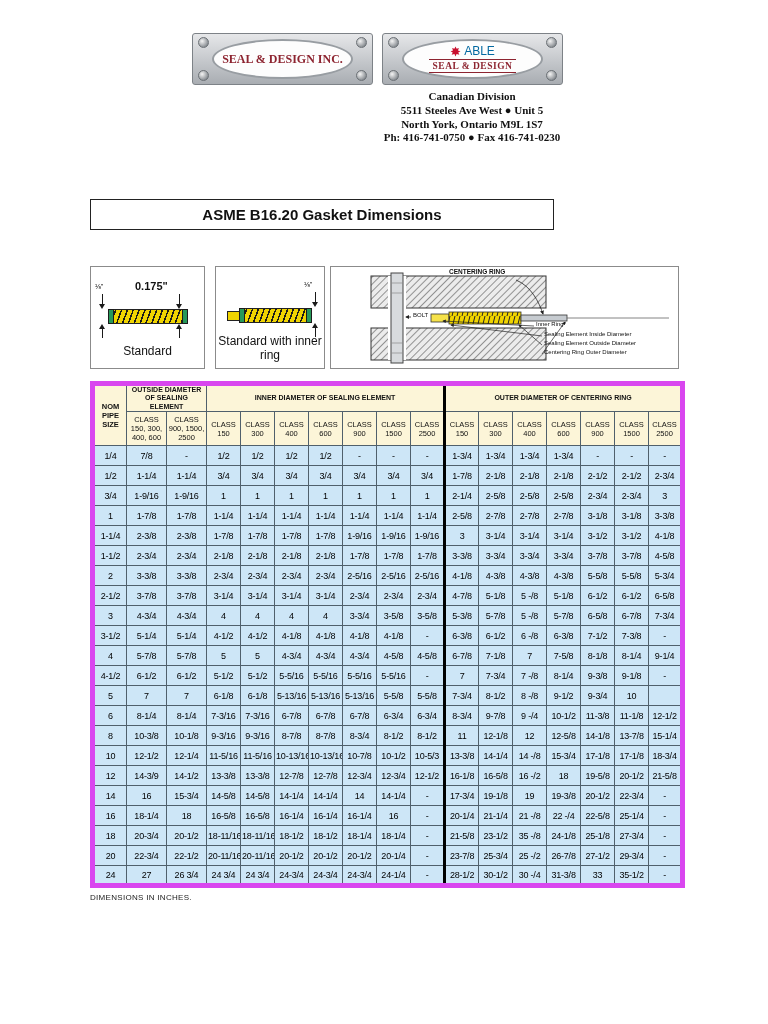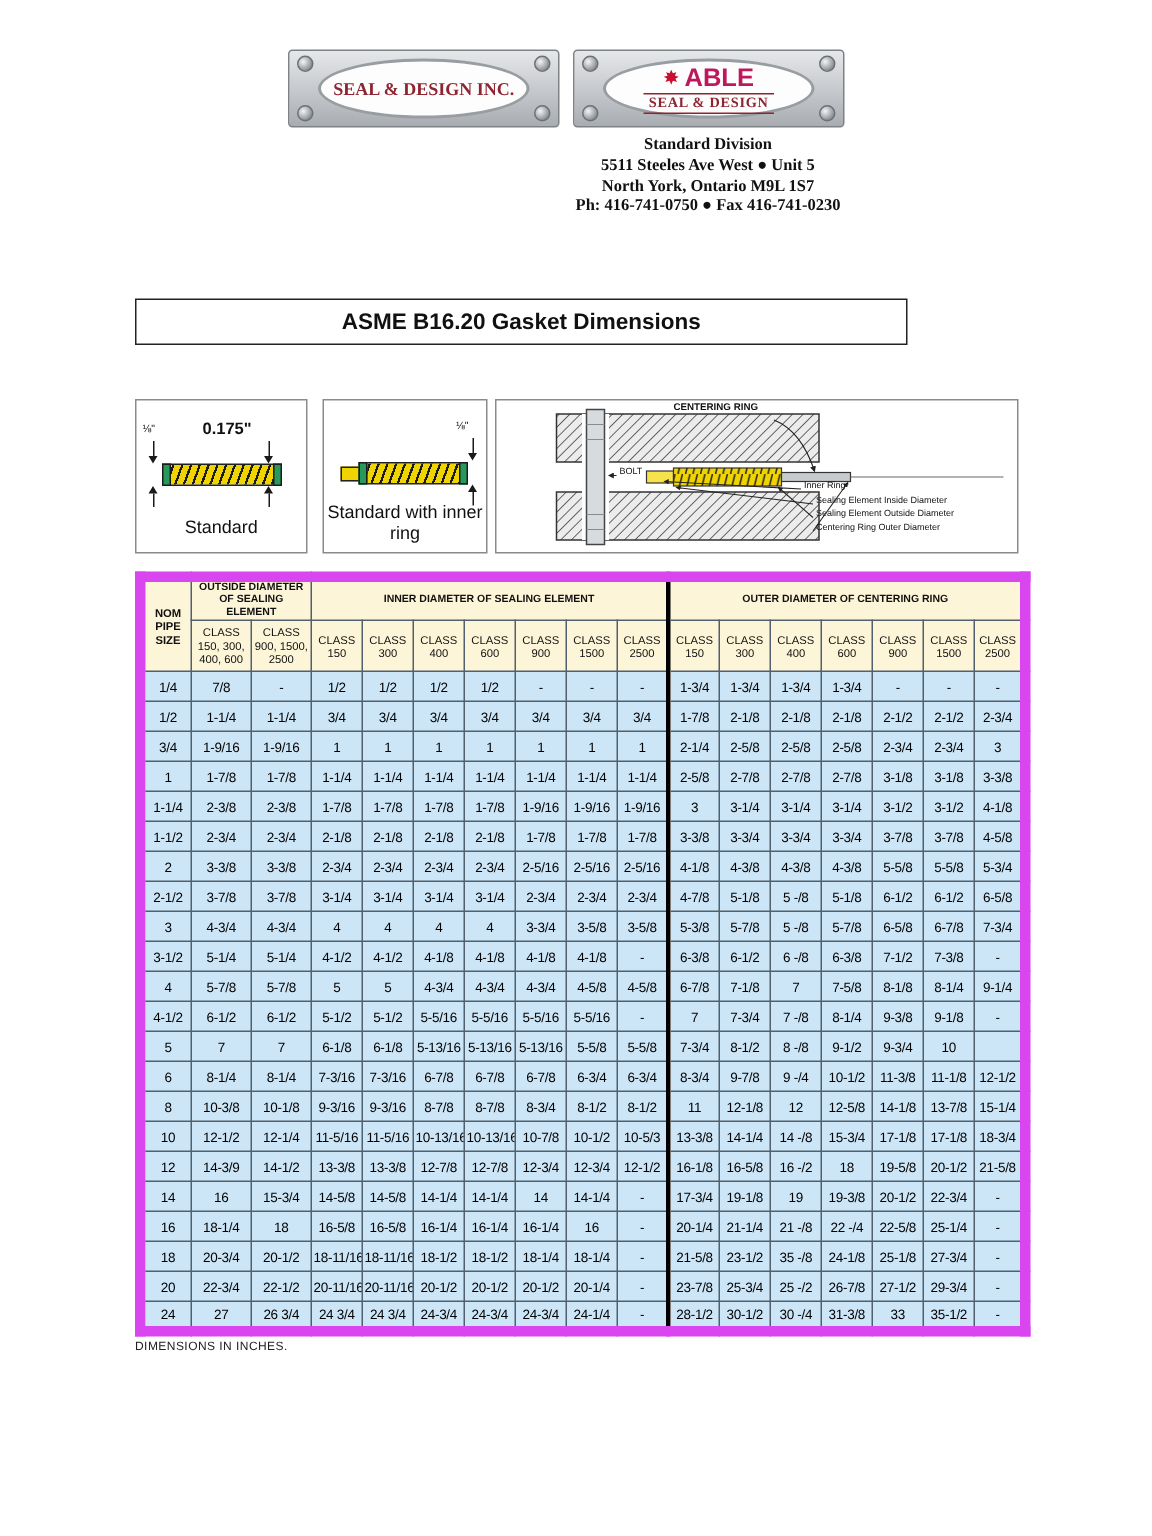--- a/index.html
+++ b/index.html
@@ -17,31 +17,31 @@
   }
   .hole { position:absolute; width:9px; height:9px; border-radius:50%;
     background:radial-gradient(circle at 35% 35%, #f4f4f4, #878c91 75%); border:1px solid #6c7176; }
   .hole.tl{top:3px;left:5px}.hole.tr{top:3px;right:5px}.hole.bl{bottom:3px;left:5px}.hole.br{bottom:3px;right:5px}
   .oval {
     position:absolute; top:5px; left:19px; right:19px; bottom:5px; background:#fdfdfd;
     border:2px solid #989da2; border-radius:50%;
     display:flex; flex-direction:column; align-items:center; justify-content:center;
   }
   .sd-text { color:#8d2430; font-family:"Liberation Serif", serif; font-weight:bold; font-size:12px; white-space:nowrap; }
-  .able-line { display:flex; align-items:center; gap:3px; font-weight:bold; font-size:17px; color:#be185d; line-height:1; }
+  .able-line { display:flex; align-items:center; gap:3px; font-weight:normal; font-size:12px; color:#0369a1; line-height:1; }
   .able-sub { color:#8d2430; font-family:"Liberation Serif", serif; font-weight:bold; font-size:9.5px;
     border-top:1px solid #8d2430; border-bottom:1px solid #8d2430; padding:1px 4px; margin-top:2px; letter-spacing:0.5px; white-space:nowrap; }
 
   
   .addr { position:absolute; top:90px; width:190px; text-align:center;
     font-family:"Liberation Serif", serif; font-weight:bold; font-size:11px; line-height:1.25; color:#111; }
   .addr.left { left:188px; } .addr.right { left:377px; }
 
   
-  .title-box { position:absolute; top:199px; left:90px; width:515px; height:31px; box-sizing:border-box;
+  .title-box { position:absolute; top:199px; left:90px; width:464px; height:31px; box-sizing:border-box;
     border:1.5px solid #222; display:flex; align-items:center; justify-content:center;
     font-size:15px; font-weight:bold; }
 
   
   .diagrams { position:absolute; top:266px; left:90px; width:590px; height:104px; }
   .dbox { position:absolute; top:0; height:103px; border:1px solid #8b8b8b; background:#fff; box-sizing:border-box; }
   .dbox.b1 { left:0; width:115px; }
   .dbox.b2 { left:125px; width:110px; }
   .dbox.b3 { left:240px; width:349px; }
   .gasket-bar { position:absolute; height:13px; box-sizing:content-box;
@@ -55,21 +55,21 @@
   .ar.up { border-bottom:5px solid #1a1a1a; }
   .dim { position:absolute; font-size:7px; color:#111; }
   .dim.big { font-size:11px; font-weight:bold; }
   .dlabel { position:absolute; left:0; right:0; text-align:center; font-size:12px; color:#111; line-height:1.15; }
   .xsvg { position:absolute; left:0; top:0; width:347px; height:101px; }
   .xs-label { position:absolute; font-size:6px; color:#111; white-space:nowrap; }
   .xs-label.bold { font-size:6.5px; font-weight:bold; }
 
   
   .gasket-table { position:absolute; top:381px; left:90px; width:590px;
-    border-collapse:collapse; table-layout:fixed; border:7px solid #d946ef; }
+    border-collapse:collapse; table-layout:fixed; border:5px solid #d946ef; }
   .gasket-table th, .gasket-table td { border:1px solid #50606c; box-sizing:border-box; padding:0 1px; }
   .gasket-table thead th { background:#fcf5d8; font-size:7px; font-weight:bold; line-height:1.2; vertical-align:middle; text-align:center; }
   .gasket-table .group-row th { height:26px; }
   .gasket-table .class-row th { height:34px; font-weight:normal; font-size:7.5px; }
   .gasket-table th.corner { font-size:7.5px; }
   .gasket-table tbody td { background:#cde6f7; height:20px; text-align:center; vertical-align:middle;
     font-size:9px; letter-spacing:-0.2px; white-space:nowrap; overflow:hidden; color:#000; }
   .gasket-table .sec-start { border-left:3px solid #000 !important; }
 
   .footnote { position:absolute; left:90px; top:893px; font-size:8px; letter-spacing:0.3px; color:#222; }
@@ -100,21 +100,21 @@
             <path d="M6 0.5 L7.2 3.1 L9.7 2.3 L8.7 4.9 L11.4 5.7 L9 7 L10.2 9.5 L7.2 8.6 L6 11.5 L4.8 8.6 L1.8 9.5 L3 7 L0.6 5.7 L3.3 4.9 L2.3 2.3 L4.8 3.1 Z" fill="#c8102e"></path>
           </svg>
           <span>ABLE</span>
         </span>
         <span class="able-sub">SEAL &amp; DESIGN</span>
       </div>
     </div>
   </div>
 
   <div class="addr right">
-    <div>Standard Division</div>
+    <div>Canadian Division</div>
     <div>5511 Steeles Ave West ● Unit 5</div>
     <div>North York, Ontario M9L 1S7</div>
     <div>Ph: 416-741-0750 ● Fax 416-741-0230</div>
   </div>
 
   <div class="title-box">ASME B16.20 Gasket Dimensions</div>
 
   <div class="diagrams">
 
     <div class="dbox b1">

